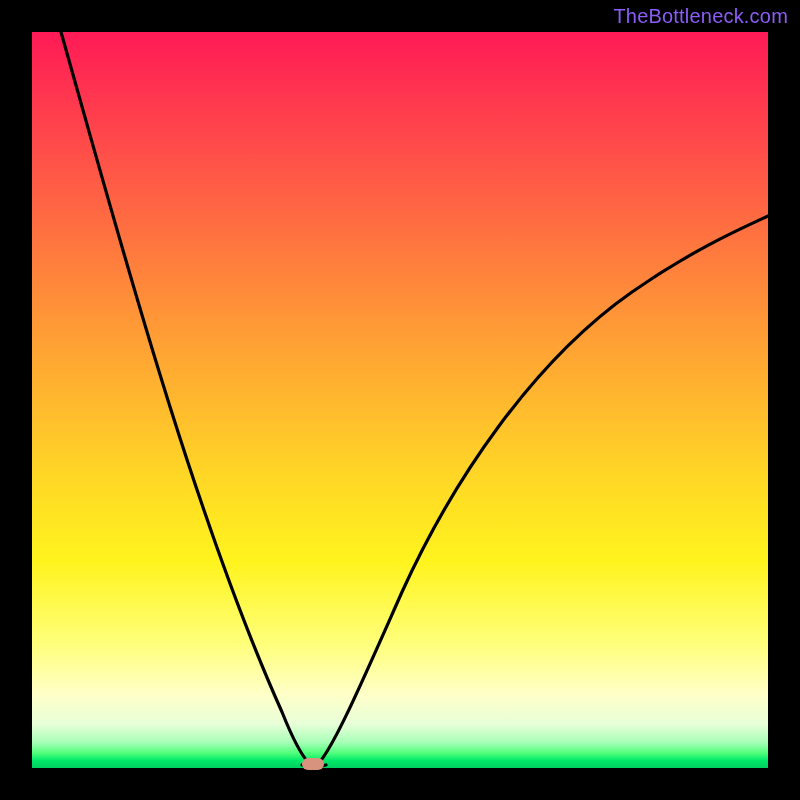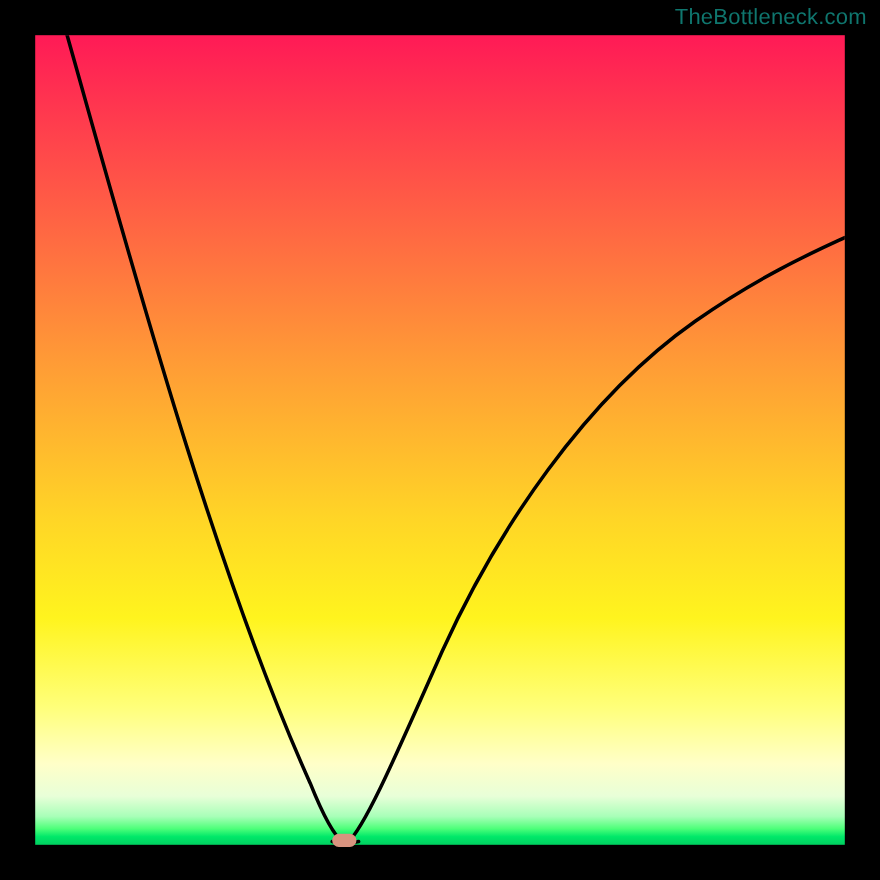--- a/index.html
+++ b/index.html
@@ -41,21 +41,21 @@
       #a8ffb8 96.5%,
       #4eff7a 98%,
       #00e869 99%,
       #00d060 100%
     );
   }
   .watermark {
     position: absolute;
     top: 5px;
     right: 12px;
-    color: #0f766e;
+    color: #8b5cf6;
     font-size: 20px;
     font-weight: 500;
     letter-spacing: 0.2px;
     user-select: none;
   }
   .curve-svg {
     position: absolute;
     top: 32px;
     left: 32px;
     width: 736px;

